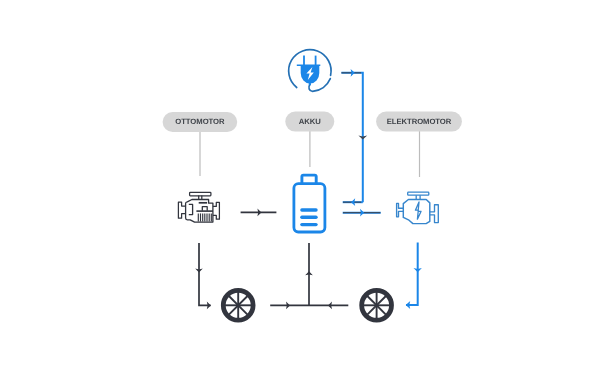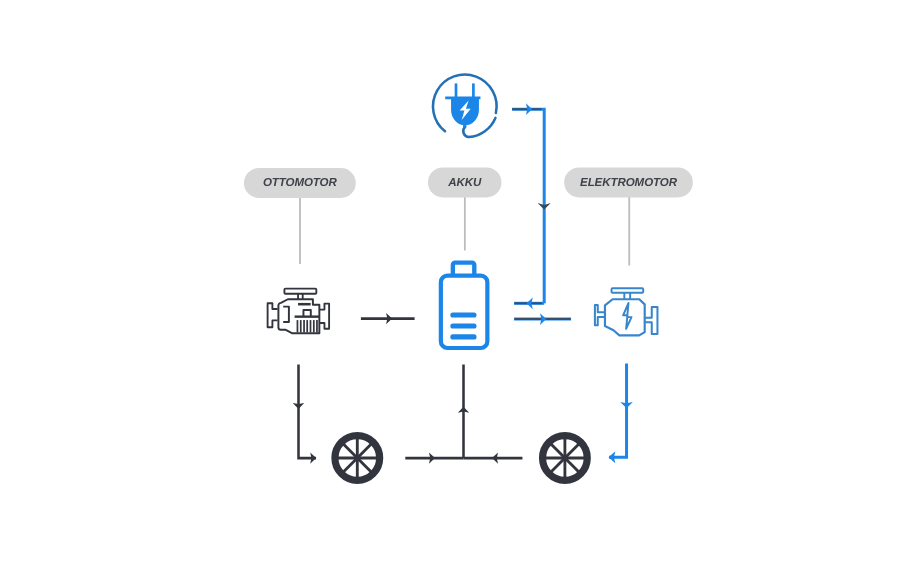--- a/index.html
+++ b/index.html
@@ -3,21 +3,21 @@
 <meta charset="utf-8">
 <title>Hybrid Powertrain Diagram</title>
 <style>
   html, body {
     margin: 0; padding: 0;
     width: 600px; height: 377px;
     background: #ffffff;
     font-family: "Liberation Sans", sans-serif;
     overflow: hidden;
   }
-  #stage { position: relative; width: 585px; height: 377px; background: #fff; font-style: italic; }
+  #stage { position: relative; width: 585px; height: 377px; background: #fff; }
   svg.layer { position: absolute; left: 0; top: 0; width: 600px; height: 377px; display:block; }
   .pill-text {
     fill: #3f4349;
     font-family: "Liberation Sans", sans-serif;
     font-weight: bold;
     font-size: 7.7px;
     letter-spacing: -0.05px;
     text-rendering: geometricPrecision;
     filter: opacity(100%);
   }

